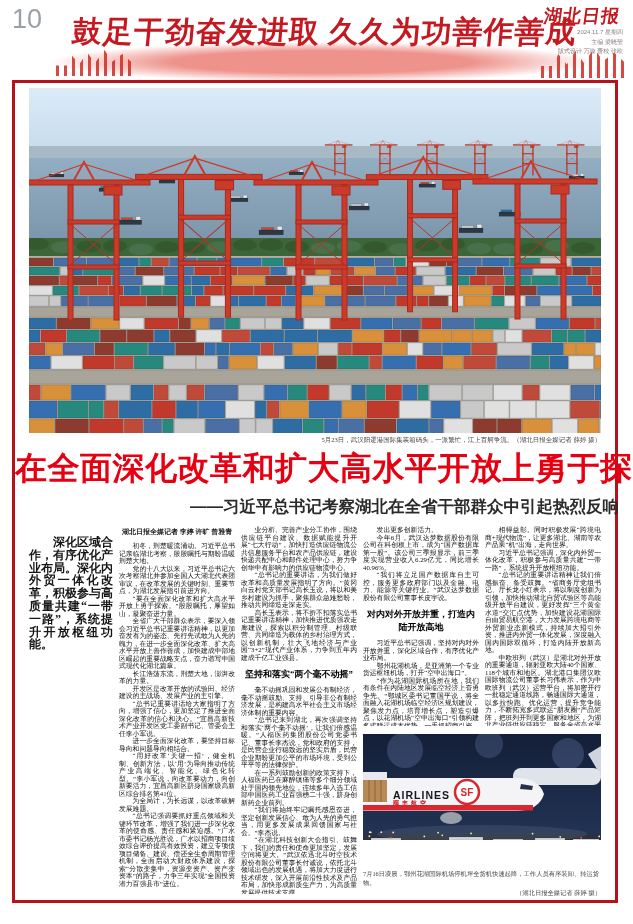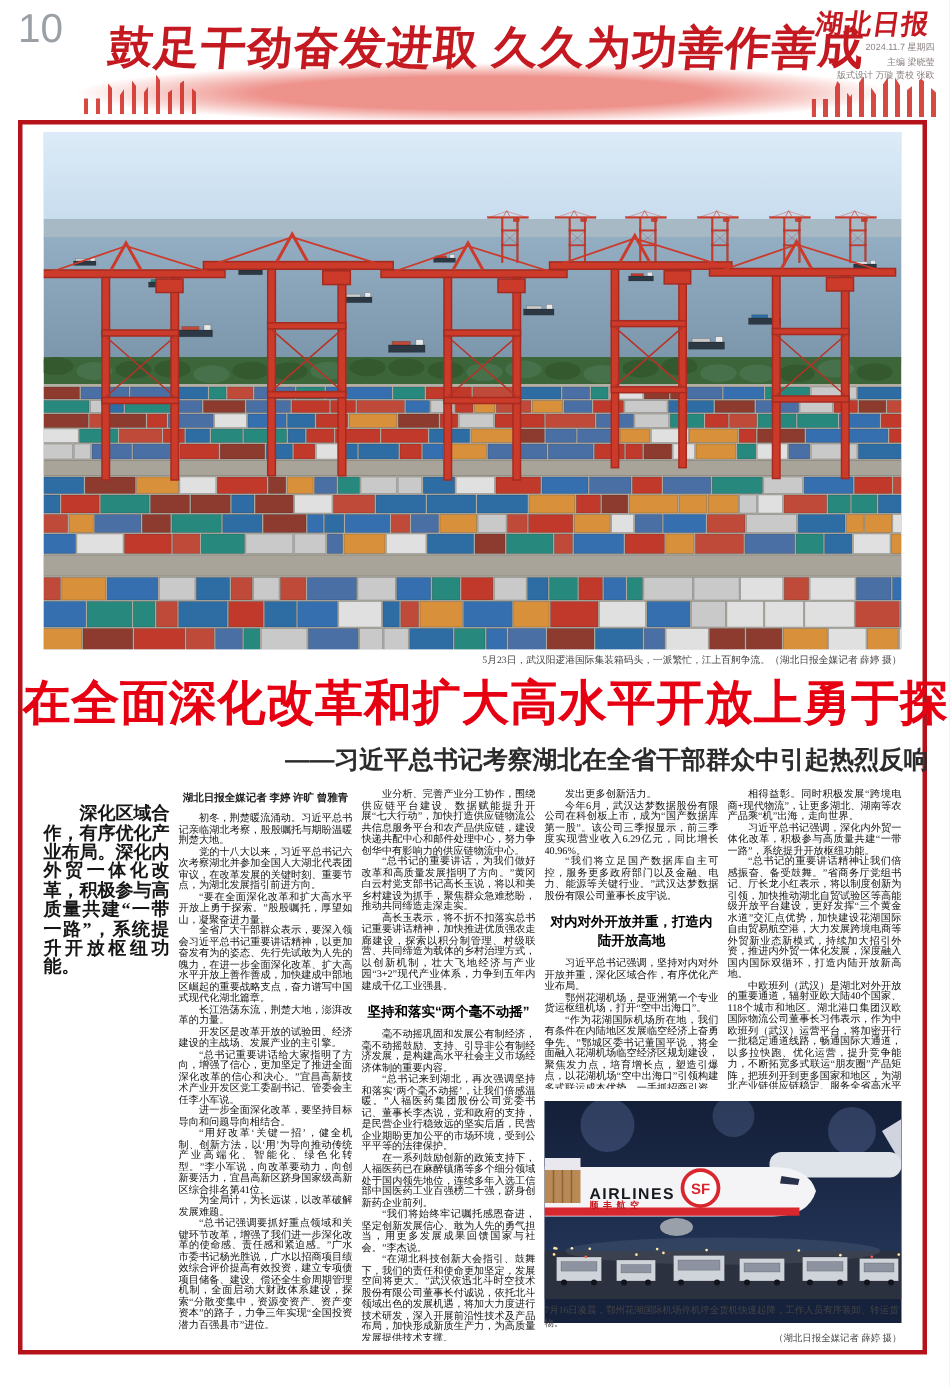--- a/index.html
+++ b/index.html
@@ -47,21 +47,21 @@
   .sidebar-text p{margin:0;text-indent:2em;font-weight:700;font-size:12px;line-height:12.8px;
          color:#161616;text-align:justify;}
   .col{position:absolute;top:0;width:116px;overflow:hidden;}
   .col.tall{height:368px;}
   .col.short{height:200px;}
   .c0{left:90px;}.c1{left:212px;}.c2{left:334px;}.c3{left:456px;}
   .body-p{margin:0;text-indent:2em;font-size:6.8px;line-height:7.5px;color:#101010;text-align:justify;}
   .byline{margin:1px 0 5px;text-align:center;font-weight:700;font-size:7px;color:#222;}
   .col-h{margin:7px 0 5px;text-align:center;font:800 9px "Liberation Sans",sans-serif;color:#000;}
   
-  .bottom-photo{position:absolute;left:334px;top:208px;width:238px;height:148px;overflow:hidden;background:#16223c;}
+  .bottom-photo{position:absolute;left:334px;top:208px;width:238px;height:106px;overflow:hidden;background:#16223c;}
   .caption-bottom{position:absolute;left:334px;top:343px;width:238px;font-size:6.3px;color:#444;line-height:1.5;}
   .caption-bottom .r{text-align:right;}
 </style>
 </head>
 <body>
 
 <div class="page">
 
   <div class="page-num">10</div>
   <div class="slogan">鼓足干劲奋发进取 久久为功善作善成</div>

